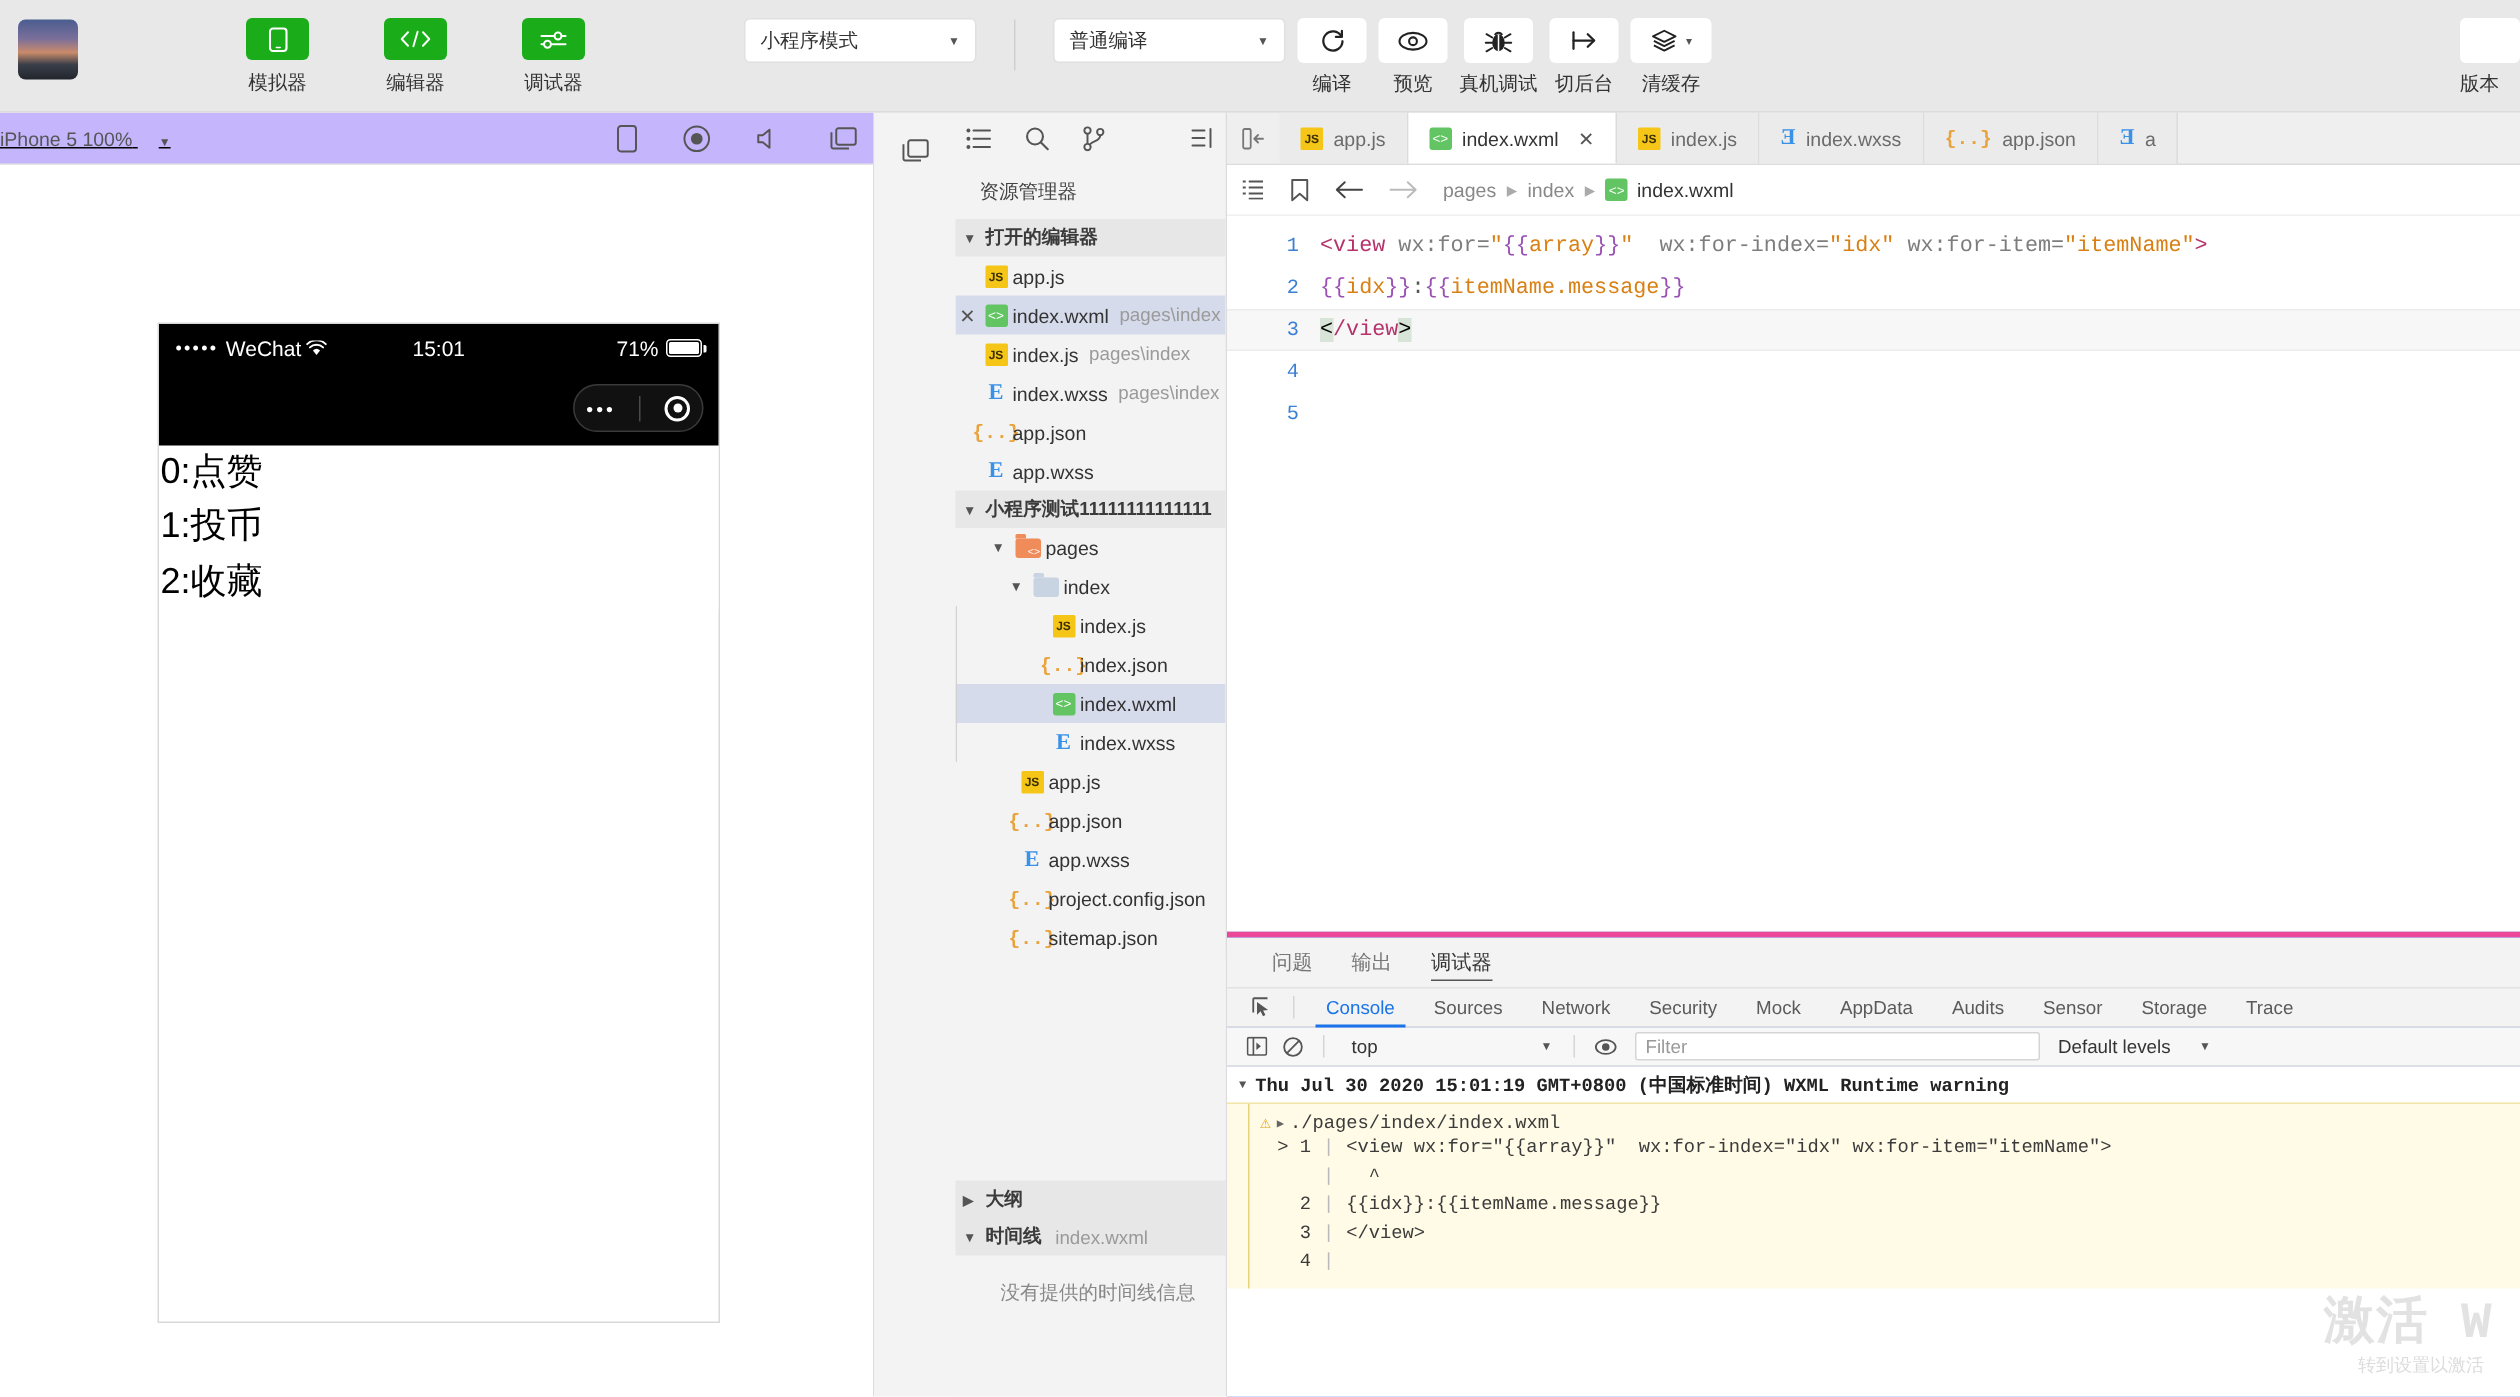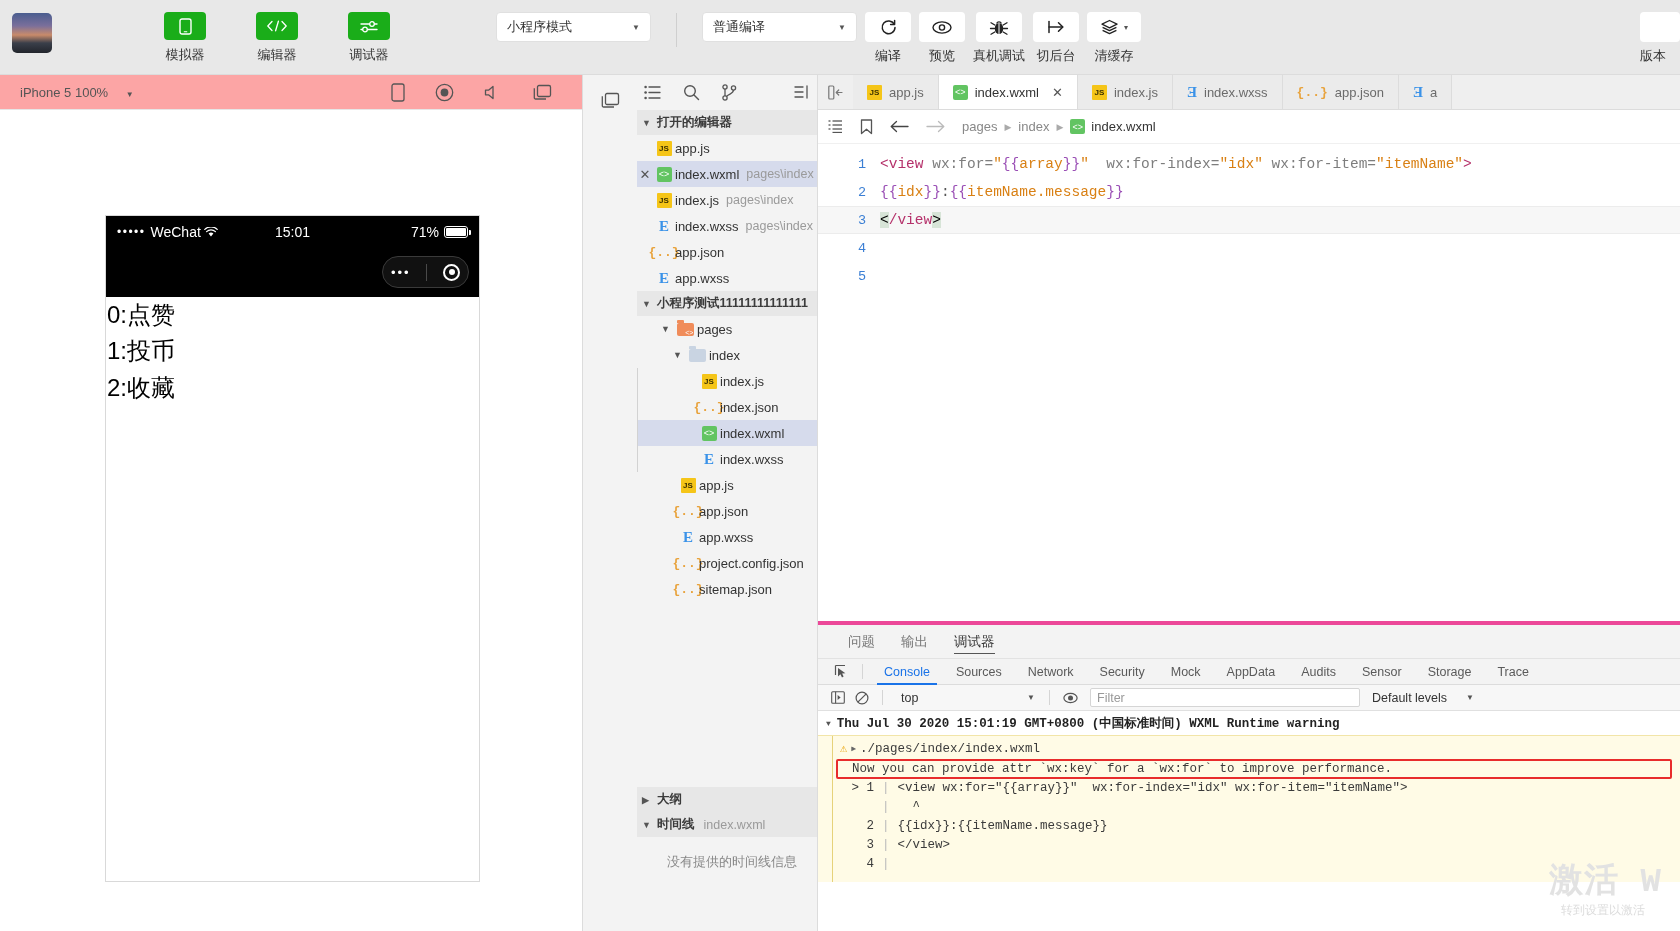--- a/index.html
+++ b/index.html
@@ -45,21 +45,21 @@
     min-width: 46px; height: 30px; background: #fff; border-radius: 4px;
     display: flex; align-items: center; justify-content: center; padding: 0 10px;
   }
   .tb-icbtn .tb-lbl { font-size: 13px; color: #333; margin-top: 5px; }
 
   
   .body { flex: 1; display: flex; min-height: 0; }
 
   
   .sim-col { width: 583px; flex: 0 0 583px; display: flex; flex-direction: column; background: #fff; border-right: 1px solid #dcdcdc; }
-  .sim-bar { height: 35px; display: flex; align-items: center; padding: 0 20px; border-bottom: 1px solid #e6e6e6; background: #fca5a5; }
+  .sim-bar { height: 35px; display: flex; align-items: center; padding: 0 0; border-bottom: 1px solid #e6e6e6; background: #c4b5fd; text-decoration: underline; }
   .sim-dev { font-size: 13px; color: #555; }
   .sim-bar-icons { margin-left: auto; display: flex; gap: 30px; align-items: center; padding-right: 10px; }
   .sim-ic { color: #555; display: flex; align-items: center; cursor: pointer; }
   .sim-stage { flex: 1; position: relative; background: #fff; }
   .phone {
     position: absolute; left: 105px; top: 105px; width: 375px; height: 667px;
     background: #fff; border: 1px solid #d9d9d9;
   }
   .phone-status {
     height: 32px; background: #000; color: #fff; display: flex; align-items: center;
@@ -180,21 +180,21 @@
   .con-head { display:flex; align-items:center; padding: 4px 0 3px 8px; color:#222; font-weight:bold;}
   .con-head .tri { font-size: 8px; margin-right:6px; color:#555;}
   .warnblock { background: #fffbe6; border-top: 1px solid #f2e5a8; padding: 3px 0 6px 0; position:relative;}
   .warnblock::before { content:''; position:absolute; left:14px; top:0; bottom:0; width:1px; background:#e6d27a;}
   .wrow { display:flex; align-items:center; padding-left: 22px; height: 19px; color:#3b3b3b; white-space:pre;}
   .wicon { color:#e8a000; margin-right:4px; font-size:12px;}
   .wtri { font-size:8px; color:#666; margin-right:4px;}
   .redbox { border: 2.5px solid #e82c2c; border-radius: 2px; margin: 1px 8px 2px 18px; padding: 1px 0 1px 14px; color:#3b3b3b; white-space:pre; height:20px; display:flex; align-items:center;}
   .wcode { display:flex; padding-left: 22px; height: 19px; color:#3b3b3b; white-space:pre;}
   .wm-big { position:absolute; right: 18px; bottom: 28px; font-size: 34px; color: #e2e2e2; font-weight: bold; letter-spacing:1px;}
-  .wm-sub { position:absolute; right: 35px; bottom: 12px; font-size: 12px; color: #dcdcdc; }
+  .wm-sub { position:absolute; right: 24px; bottom: 12px; font-size: 12px; color: #dcdcdc; }
   svg { display:block; }
 </style>
 </head>
 <body>
 
 <div class="app">
 
   <div class="toolbar">
     <div class="tb-avatar"></div>
 
@@ -418,20 +418,21 @@
           <span class="exp-ic" style="margin-left:auto;margin-right:8px;">
             <svg width="17" height="14" viewBox="0 0 17 14">
                 <line x1="3" y1="2" x2="11" y2="2" stroke="#555" stroke-width="1.3" stroke-linecap="round"></line>
                 <line x1="3" y1="7" x2="11" y2="7" stroke="#555" stroke-width="1.3" stroke-linecap="round"></line>
                 <line x1="3" y1="12" x2="11" y2="12" stroke="#555" stroke-width="1.3" stroke-linecap="round"></line>
                 <line x1="15" y1="1" x2="15" y2="13" stroke="#555" stroke-width="1.3" stroke-linecap="round"></line>
               </svg>
           </span>
         </div>
 
+        <div class="exp-title">资源管理器</div>
 
         <div class="sec-head">
           <span class="tri">▼</span>
           <span>打开的编辑器</span>
         </div>
 
         <div class="tree">
           <div class="row">
             <span class="xbtn"></span>
             <span class="ficon">
@@ -739,23 +740,20 @@
         <div class="console">
           <div class="con-head">
             <span class="tri">▼</span>
             <span>Thu Jul 30 2020 15:01:19 GMT+0800 (中国标准时间) WXML Runtime warning</span>
           </div>
           <div class="warnblock">
             <div class="wrow">
               <span class="wicon">⚠</span>
               <span class="wtri">▶</span>
               <span>./pages/index/index.wxml</span>
-            </div>
-            <div class="redbox">
-              <span>Now you can provide attr `wx:key` for a `wx:for` to improve performance.</span>
             </div>
             <div class="wcode">
               <span style="width:34px;display:inline-block;text-align:right;">&gt; 1</span>
               <span style="margin:0 8px;color:#b9b9b9;">|</span>
               <span>&lt;view wx:for="{{array}}"  wx:for-index="idx" wx:for-item="itemName"&gt;</span>
             </div>
             <div class="wcode">
               <span style="width:34px;display:inline-block;text-align:right;"></span>
               <span style="margin:0 8px;color:#b9b9b9;">|</span>
               <span>  ^</span>

